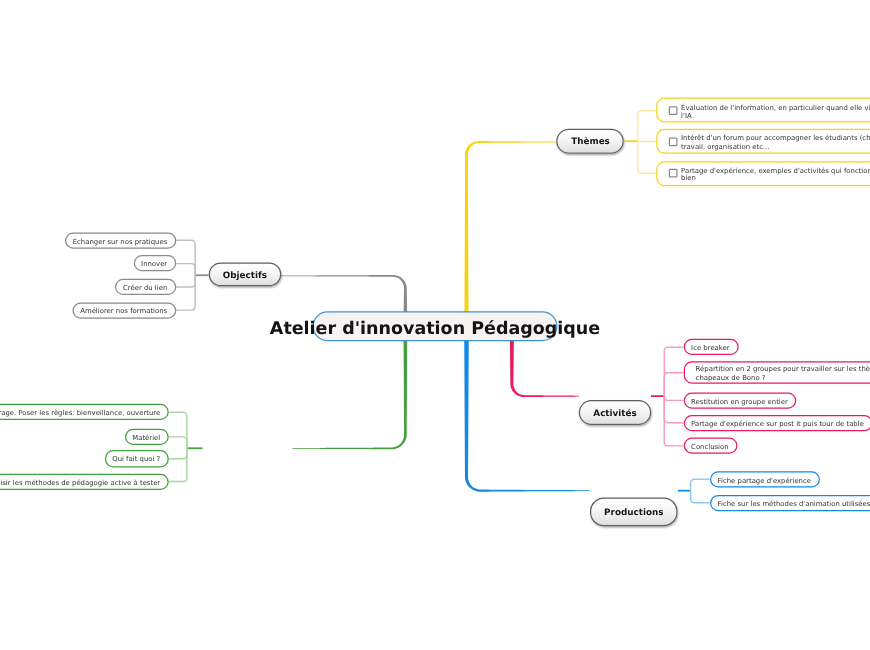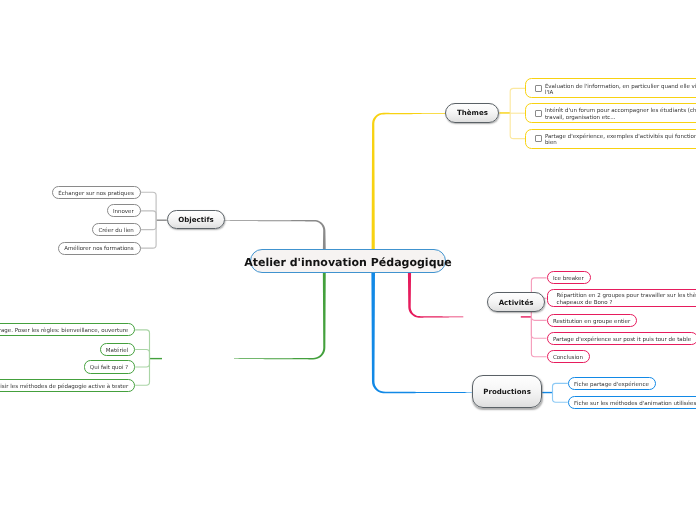--- a/index.html
+++ b/index.html
@@ -13,21 +13,21 @@
   .node{position:absolute;box-sizing:border-box;display:flex;align-items:center;}
   .node .lbl{white-space:pre-wrap;}
 
   
   .n-central{
     left:250px;top:248.6px;width:196px;height:24.6px;
     border:1.7px solid #4093cf;border-radius:13px;
     background:#f6f3f2;
     justify-content:center;
   }
-  .n-central .lbl{font-size:11px;font-weight:bold;color:#131313;white-space:nowrap;
+  .n-central .lbl{font-size:14px;font-weight:bold;color:#131313;white-space:nowrap;
                    position:relative;top:2px;}
 
   
   .n-main{
     border:1.15px solid #5a6166;border-radius:11px;
     background:linear-gradient(to bottom,#fefefe 0%,#f7f7f7 40%,#ececec 72%,#dedede 100%);
     justify-content:center;
     box-shadow:0.6px 1.1px 1.6px rgba(0,0,0,0.32);
   }
   .n-main .lbl{font-size:7.05px;font-weight:bold;color:#151515;white-space:nowrap;}
@@ -103,24 +103,24 @@
   <div class="node n-central">
     <span class="lbl">Atelier d'innovation Pédagogique</span>
   </div>
 
   <div class="node n-main" id="m-objectifs" style="left: 166.8px; top: 210.1px; width: 58.3px; height: 19px;">
     <span class="lbl">Objectifs</span>
   </div>
   <div class="node n-main" id="m-themes" style="left: 445.4px; top: 102.8px; width: 54.1px; height: 20.3px;">
     <span class="lbl">Thèmes</span>
   </div>
-  <div class="node n-main" id="m-activites" style="left: 463.3px; top: 292px; width: 57.5px; height: 20.2px; margin-left: 24px;">
+  <div class="node n-main" id="m-activites" style="left: 463.3px; top: 320px; width: 57.5px; height: 20.2px;">
     <span class="lbl">Activités</span>
   </div>
-  <div class="node n-main" id="m-productions" style="left: 471.8px; top: 375px; width: 70.5px; height: 33px;">
+  <div class="node n-main" id="m-productions" style="left: 471.8px; top: 398px; width: 70.5px; height: 23px;">
     <span class="lbl">Productions</span>
   </div>
 
   <div id="leaves">
       <div class="node n-leaf" style="left: 51.9px; top: 185.7px; width: 88.8px; height: 13px; border: 1.3px solid rgb(138, 138, 138); padding-left: 5.3px; padding-right: 5.3px;">
         <span class="lbl" style="width: 75.6px;">Échanger sur nos pratiques</span>
       </div>
       <div class="node n-leaf" style="left: 106.6px; top: 204.4px; width: 34.1px; height: 13px; border: 1.3px solid rgb(138, 138, 138); padding-left: 5.3px; padding-right: 5.3px;">
         <span class="lbl" style="width: 20.9px;">Innover</span>
       </div>

